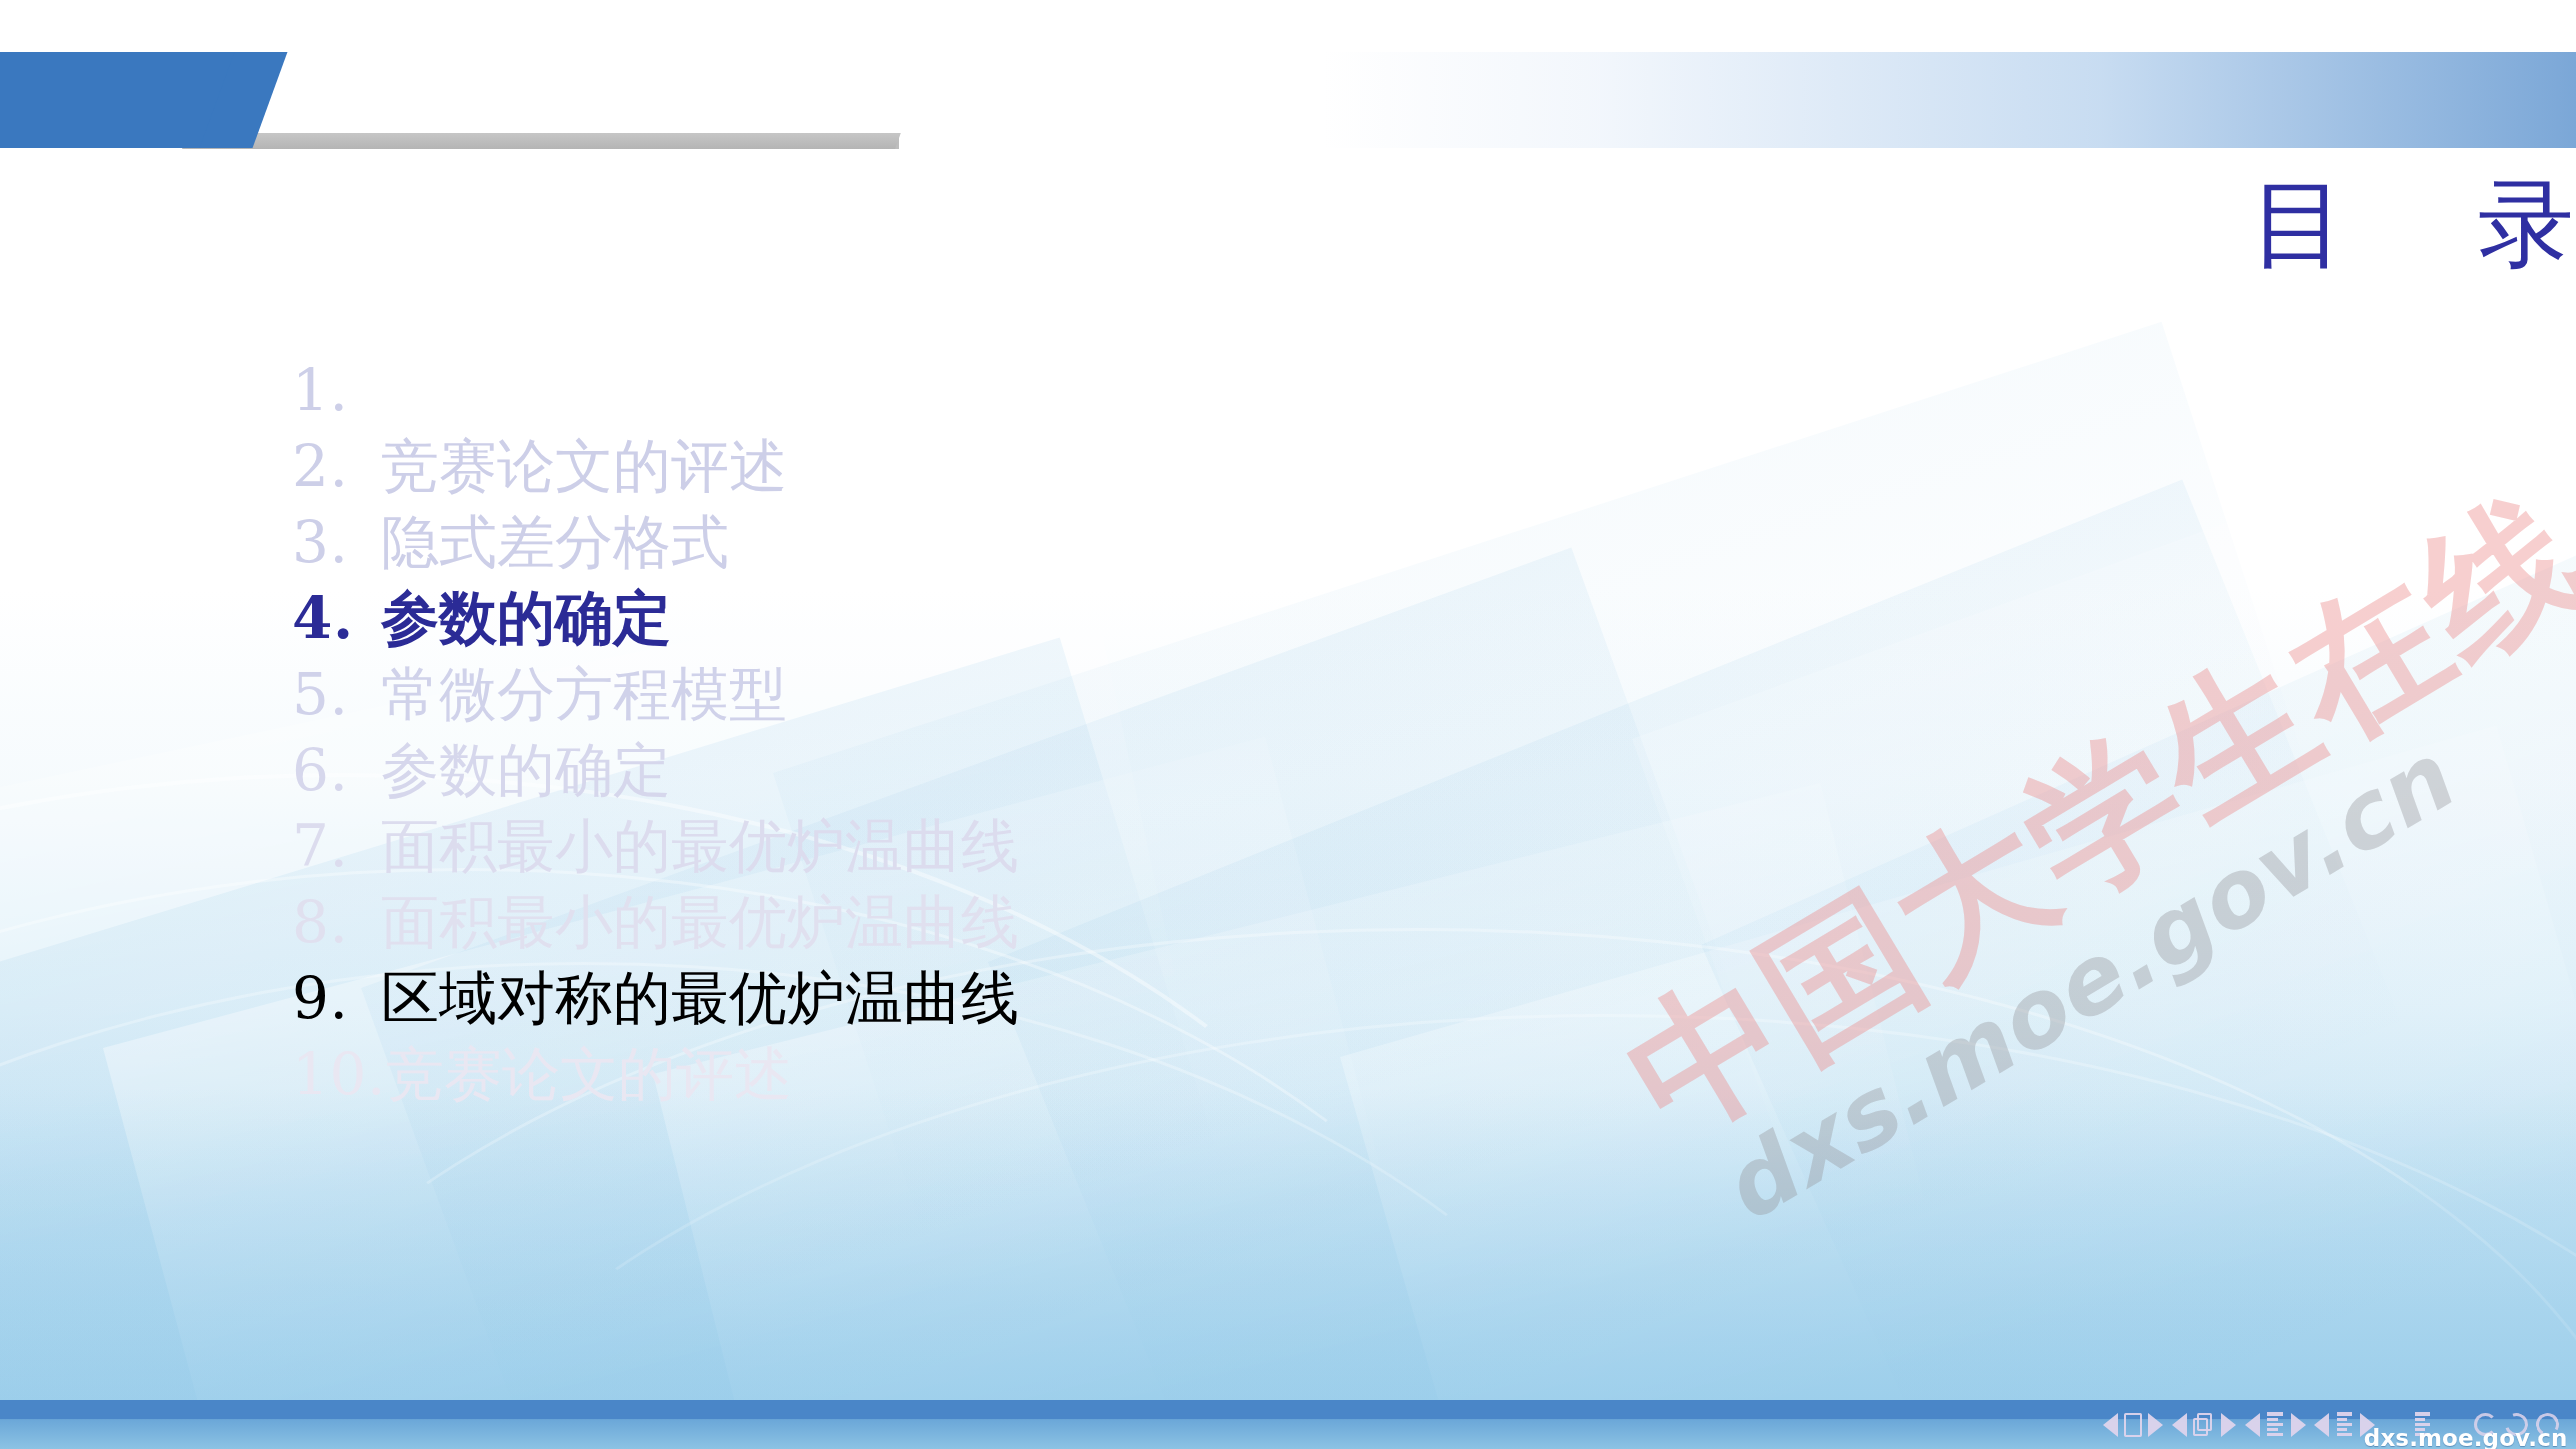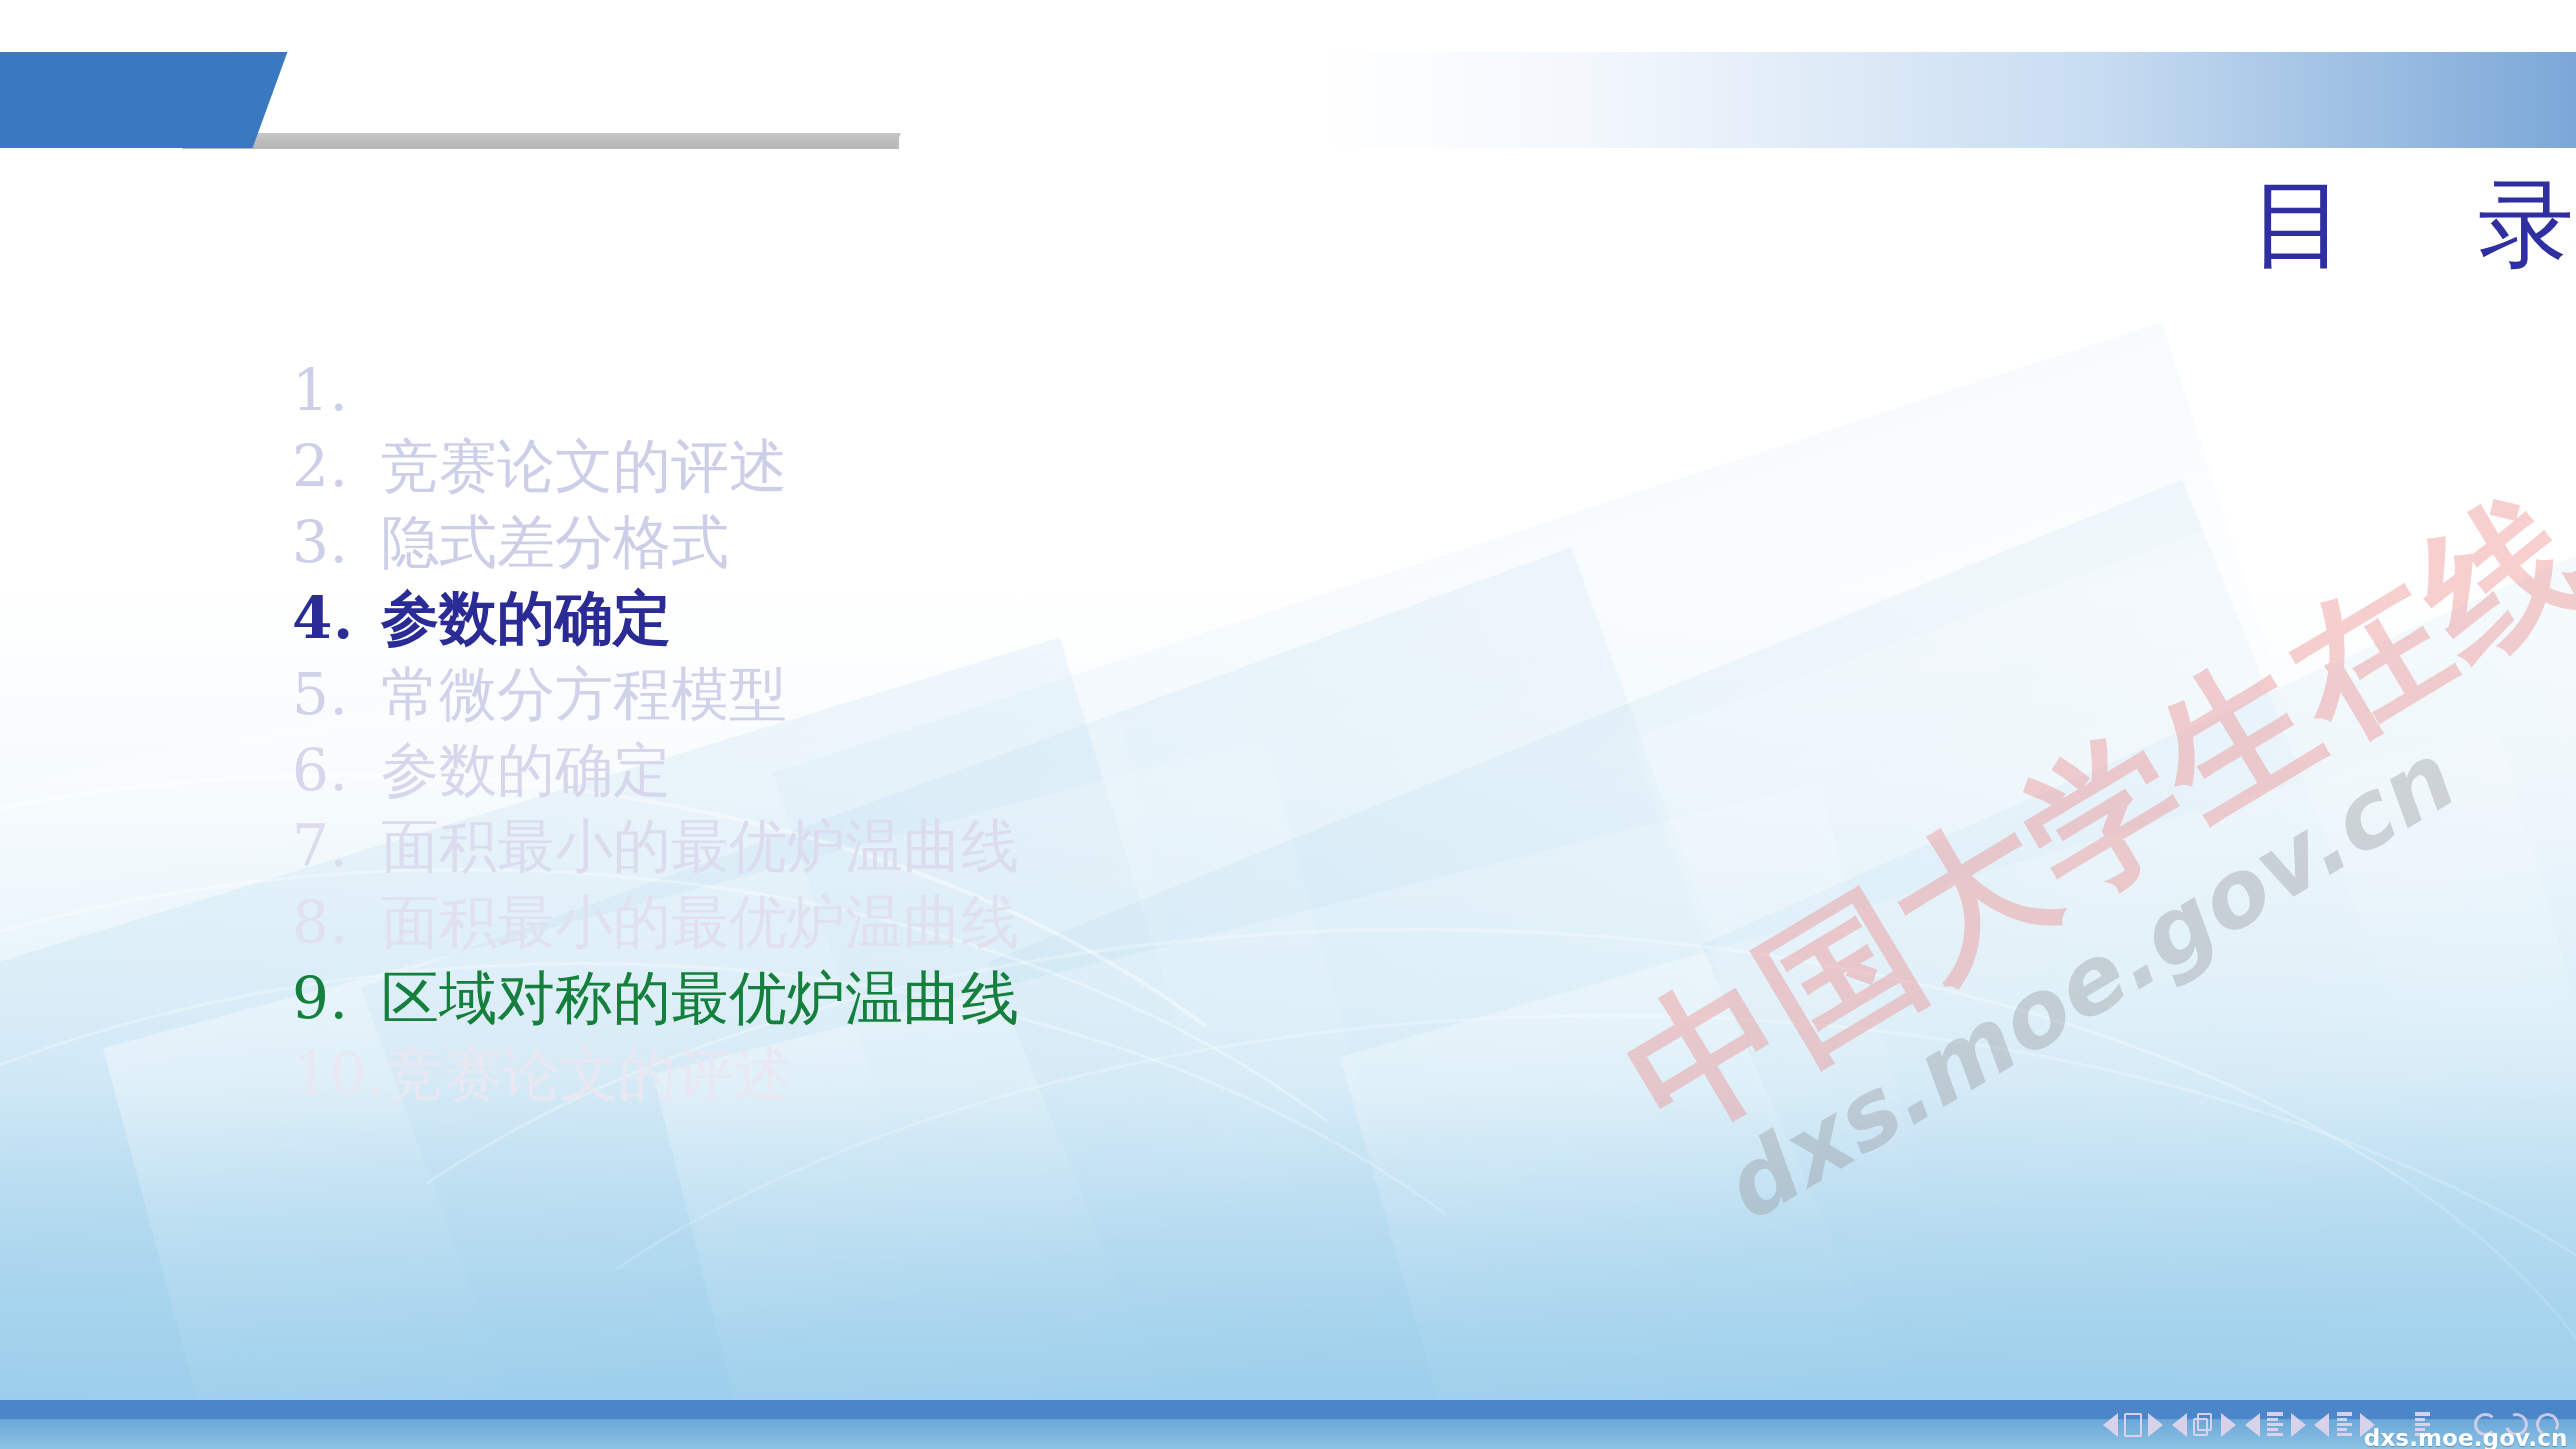--- a/index.html
+++ b/index.html
@@ -114,21 +114,21 @@
 
   .toc-item.active{
     color:#2b2b96;
     font-weight:bold;
   }
   
   .toc-item.f1{color:#d0d2ea;}
   .toc-item.f2{color:#d6d7ec;}
   .toc-item.f3{color:#dcdcee;}
   .toc-item.f4{color:#e0e0ef;}
-  .toc-item.f5{color:#15803d;}
+  .toc-item.f5{color:#000000;}
   .toc-item.f6{color:#e9e7f2;}
 
   
   .watermark{
     position:absolute;
     left:1529px;top:653px;
     width:1074px;height:601px;
     transform:rotate(-31deg);
     transform-origin:center center;
     pointer-events:none;

